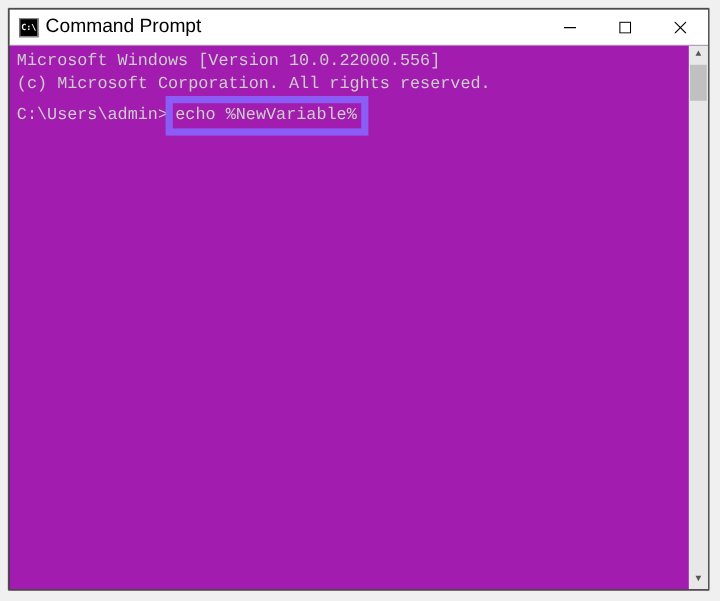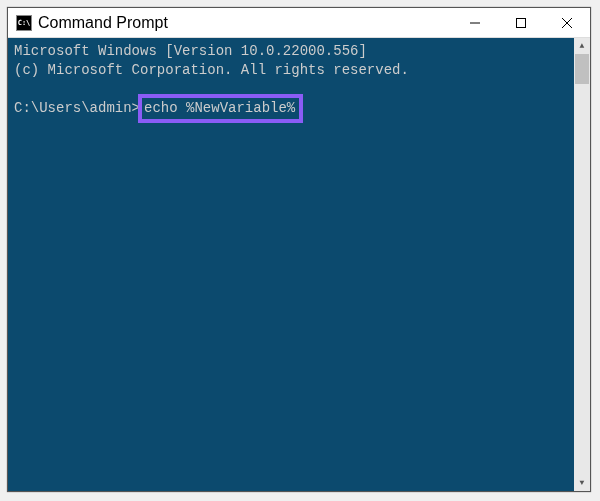--- a/index.html
+++ b/index.html
@@ -59,39 +59,38 @@
       display: flex;
       align-items: center;
       justify-content: center;
       background: transparent;
       border: none;
       cursor: pointer;
     }
     .win-btn svg { width: 10px; height: 10px; }
     .terminal {
       flex: 1;
-      background: #0c4a6e;
+      background: #a21caf;
       padding: 4px 6px;
       font-family: Consolas, "Courier New", monospace;
       font-size: 14px;
       color: #cccccc;
       line-height: 1.35;
       overflow: hidden;
       position: relative;
     }
     .terminal-line {
       white-space: pre;
     }
     .prompt-line {
-      margin-top: 14px;
       display: flex;
       align-items: center;
     }
     .highlight-box {
-      border: 4px solid #8b5cf6;
+      border: 6px solid #8b5cf6;
       padding: 1px 4px 1px 2px;
       margin-left: -2px;
     }
     .scrollbar {
       position: absolute;
       right: 0;
       top: 0;
       bottom: 0;
       width: 16px;
       background: #e8e8e8;

